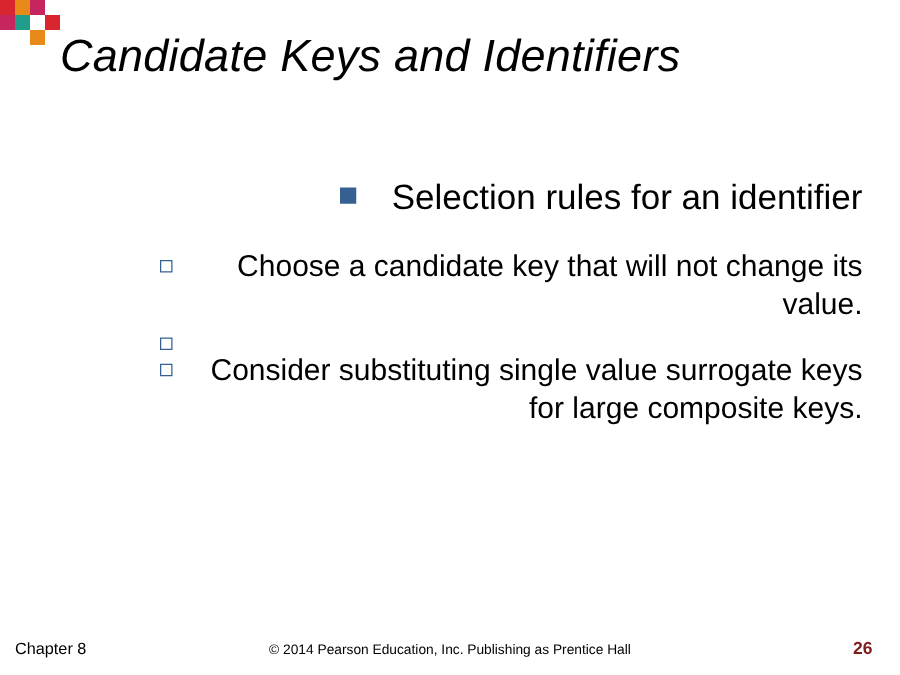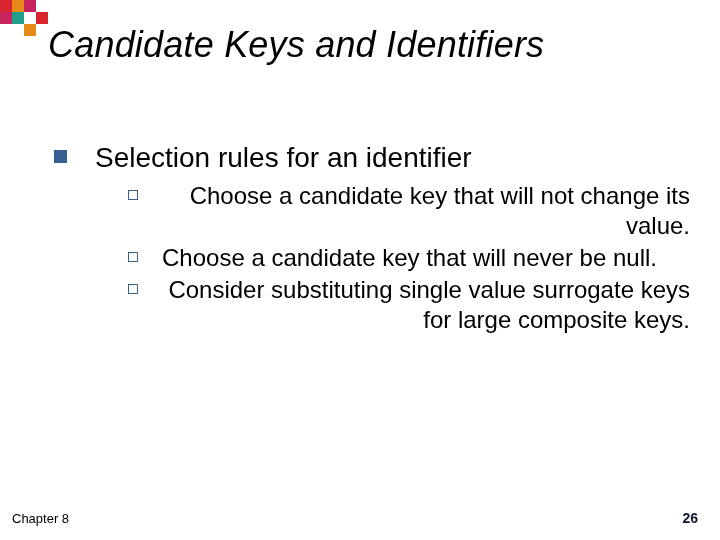--- a/index.html
+++ b/index.html
@@ -30,21 +30,22 @@
   }
   .body {
     position: absolute;
     top: 140px;
     left: 40px;
     right: 30px;
   }
   .lvl1 {
     display: flex;
     align-items: flex-start;
-    margin-bottom: 6px;
+    margin-bottom: 24px;
+    justify-content: flex-end;
   }
   .lvl1 .bullet-sq {
     width: 13px;
     height: 13px;
     background: #376092;
     margin-top: 10px;
     margin-right: 28px;
     margin-left: 14px;
     flex: 0 0 auto;
   }
@@ -96,21 +97,21 @@
     bottom: 0;
     text-align: center;
     font-size: 11px;
   }
   .pagenum {
     position: absolute;
     right: 22px;
     bottom: 0;
     font-size: 14px;
     font-weight: bold;
-    color: #0f172a;
+    color: #7f1d1d;
   }
 </style>
 </head>
 <body>
 
 <div class="logo">
   <svg width="48" height="36" viewBox="0 0 48 36">
     <rect x="0" y="0" width="12" height="12" fill="#D9262E"></rect>
     <rect x="12" y="0" width="12" height="12" fill="#E88A1A"></rect>
     <rect x="24" y="0" width="12" height="12" fill="#C7255F"></rect>
@@ -130,25 +131,25 @@
     <div class="bullet-sq"></div>
     <div class="txt">Selection rules for an identifier</div>
   </div>
   <div class="lvl2-wrap">
     <div class="lvl2">
       <div class="bullet-hollow"></div>
       <div class="txt">Choose a candidate key that will not change its value.</div>
     </div>
     <div class="lvl2">
       <div class="bullet-hollow"></div>
-      <div class="txt">Choose a candidate key that will never be null.</div>
     </div>
     <div class="lvl2">
       <div class="bullet-hollow"></div>
       <div class="txt">Consider substituting single value surrogate keys for large composite keys.</div>
     </div>
   </div>
 </div>
 
 <div class="footer">
   <div class="chapter">Chapter 8</div>
+  <div class="copyright">© 2014 Pearson Education, Inc. Publishing as Prentice Hall</div>
   <div class="pagenum">26</div>
 </div>
 
 </body></html>

